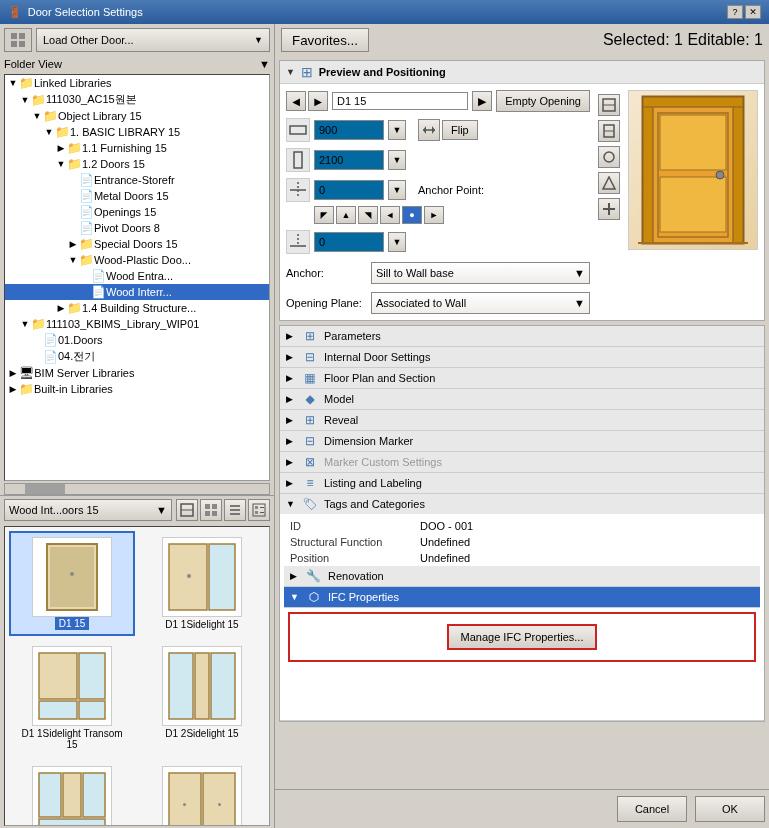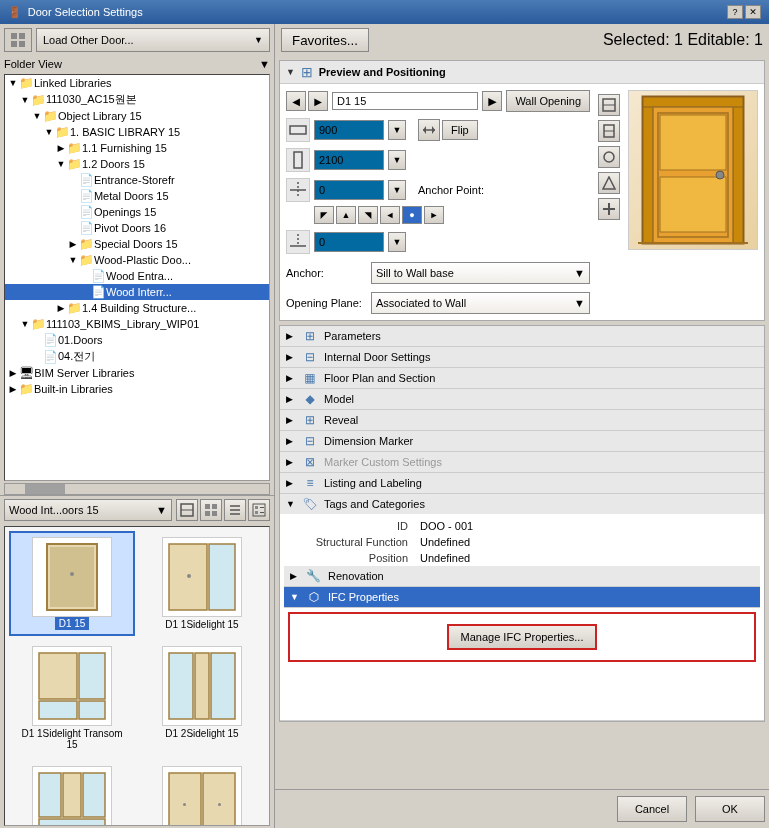--- a/index.html
+++ b/index.html
@@ -346,21 +346,21 @@
     }
     .tags-table {
       width: 100%;
       border-collapse: collapse;
     }
     .tags-table td {
       padding: 2px 6px;
       font-size: 11px;
       border: none;
     }
-    .tags-table .field-label { color: #333; width: 130px; text-align: right; }
+    .tags-table .field-label { color: #333; width: 130px; }
     .tags-table .field-value { color: #000; }
     .renovation-row {
       display: flex;
       align-items: center;
       gap: 6px;
       padding: 3px 6px;
       background: #e8e8e8;
       border-bottom: 1px solid #ccc;
       cursor: pointer;
     }
@@ -514,21 +514,21 @@
         <span class="tree-label">Metal Doors 15</span>
       </div>
       <div class="tree-item" style="padding-left:62px">
         <span class="tree-toggle"> </span>
         <span class="folder-icon">📄</span>
         <span class="tree-label">Openings 15</span>
       </div>
       <div class="tree-item" style="padding-left:62px">
         <span class="tree-toggle"> </span>
         <span class="folder-icon">📄</span>
-        <span class="tree-label">Pivot Doors 16</span>
+        <span class="tree-label">Pivot Doors 8</span>
       </div>
       <div class="tree-item" style="padding-left:62px">
         <span class="tree-toggle">▶</span>
         <span class="folder-icon">📁</span>
         <span class="tree-label">Special Doors 15</span>
       </div>
       <div class="tree-item" style="padding-left:62px">
         <span class="tree-toggle">▼</span>
         <span class="folder-icon">📁</span>
         <span class="tree-label">Wood-Plastic Doo...</span>
@@ -710,21 +710,21 @@
         <div class="preview-content">
           <div class="controls-area">
 
             <div class="d1-row">
               <div class="nav-btns">
                 <div class="nav-btn">◀</div>
                 <div class="nav-btn">▶</div>
               </div>
               <div class="d1-label">D1 15</div>
               <div class="play-btn">▶</div>
-              <button class="empty-opening-btn">Wall Opening</button>
+              <button class="empty-opening-btn">Empty Opening</button>
             </div>
 
             <div class="dim-row">
               <div class="dim-icon">
                 <svg width="20" height="20" viewBox="0 0 20 20">
                   <rect x="2" y="6" width="16" height="8" fill="none" stroke="#555" stroke-width="1.5"></rect>
                 </svg>
               </div>
               <input class="dim-input" type="text" value="900" style="">
               <div class="dim-arrow">▼</div>

